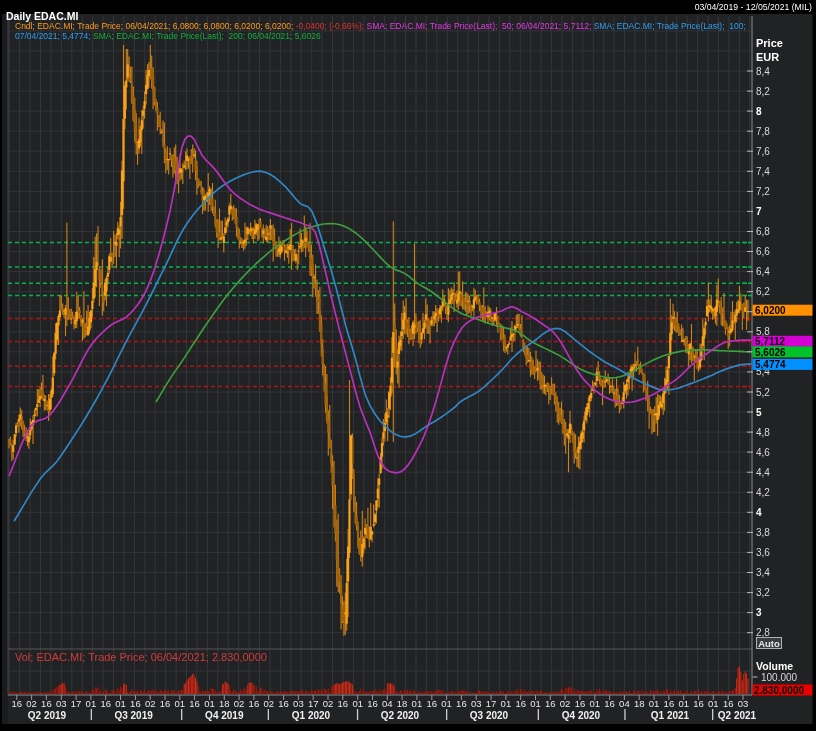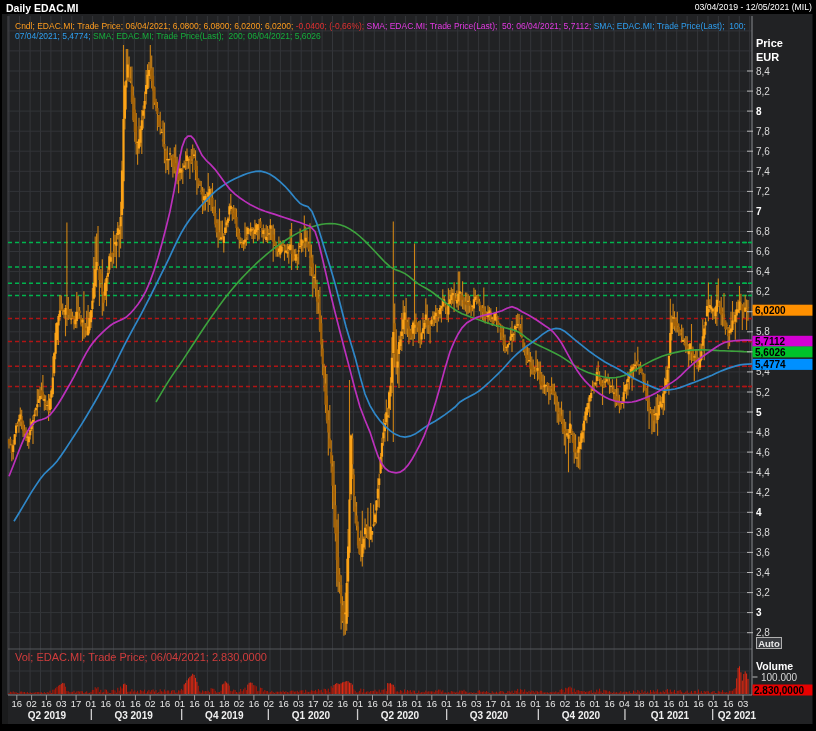--- a/index.html
+++ b/index.html
@@ -225,16 +225,16 @@
       <text x="755" y="368.2" font-size="10" font-weight="bold" fill="#000000">5,4774</text>
       <rect x="752.5" y="684.5" width="63.5" height="11" fill="#e80000"></rect>
       <text x="754" y="693.6" font-size="10" font-weight="bold" fill="#000">2.830,0000</text>
       <text x="756" y="670" font-size="10.5" font-weight="bold" fill="#ffffff">Volume</text>
       <path d="M752.5 677h5" stroke="#b8b8b8" stroke-width="1"></path>
       <text x="761" y="681" font-size="10" fill="#d8d8d8">100.000</text>
       <rect x="812.5" y="14" width="3.5" height="710" fill="#000000"></rect>
       <rect x="756.5" y="637.5" width="25" height="11" fill="#3a3c40" stroke="#b0b0b0" stroke-width="1"></rect>
       <text x="769" y="646.5" font-size="9.5" font-weight="bold" fill="#e8e8e8" text-anchor="middle">Auto</text>
     </svg></div>
-<div class="abs" style="left:6px;top:2px;color:#fff;font-size:10.5px;font-weight:bold">Daily EDAC.MI</div>
+<div class="abs" style="left:6px;top:10px;color:#fff;font-size:10.5px;font-weight:bold">Daily EDAC.MI</div>
 <div class="abs" style="right:4px;top:2px;color:#fff;font-size:8.7px">03/04/2019 - 12/05/2021 (MIL)</div>
 <div class="abs" style="left:15px;top:20.5px;font-size:8.5px"><span style="color:#ff9d1e">Cndl; EDAC.MI; Trade Price; 06/04/2021; 6,0800; 6,0800; 6,0200; 6,0200; </span><span style="color:#e03030">-0,0400; (-0,66%); </span><span style="color:#e23ae2">SMA; EDAC.MI; Trade Price(Last); &nbsp;50; 06/04/2021; 5,7112; </span><span style="color:#2e9ff0">SMA; EDAC.MI; Trade Price(Last); &nbsp;100;</span></div>
 <div class="abs" style="left:15px;top:31px;font-size:8.5px"><span style="color:#2e9ff0">07/04/2021; 5,4774; </span><span style="color:#15b03c">SMA; EDAC.MI; Trade Price(Last); &nbsp;200; 06/04/2021; 5,6026</span></div>
 <div class="abs" style="left:15px;top:651px;font-size:11px"><span style="color:#d23c3c">Vol; EDAC.MI; Trade Price; 06/04/2021; 2.830,0000</span></div>
 </body></html>

